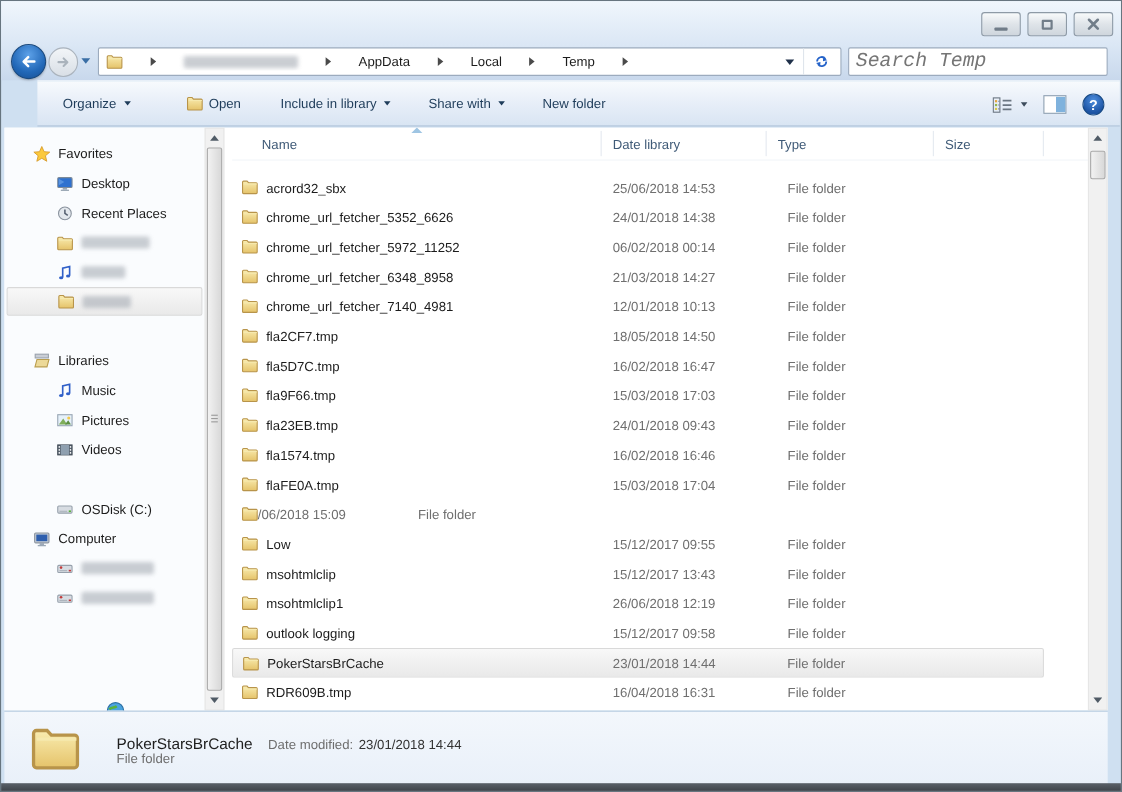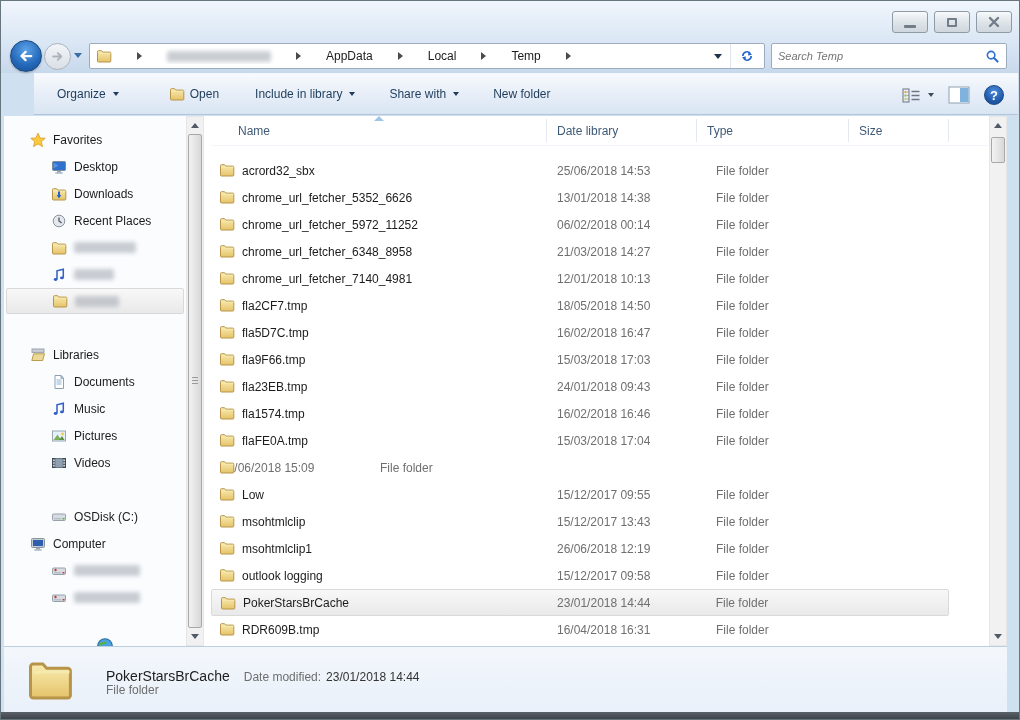--- a/index.html
+++ b/index.html
@@ -28,22 +28,22 @@
 
   .addressbar { position:absolute; left:88px; top:42px; width:676px; height:26px; background:#fff;
     border:1px solid #9cabbe; border-radius:2px; display:flex; align-items:center; padding:0 2px 0 6px; }
   .crumbs { display:flex; align-items:center; gap:25px; flex:1; overflow:hidden; }
   .crumb-sep { width:0; height:0; border-top:4px solid transparent; border-bottom:4px solid transparent; border-left:5px solid #4a4a4a; }
   .addr-drop { width:0; height:0; border-left:4px solid transparent; border-right:4px solid transparent; border-top:5px solid #20314a; margin:0 8px; }
   .addr-refresh { width:32px; height:24px; border-left:1px solid #dfe5ec; display:flex; align-items:center; justify-content:center; }
 
   .searchbox { position:absolute; left:770px; top:42px; width:236px; height:26px; background:#fff;
     border:1px solid #9cabbe; border-radius:2px; display:flex; align-items:center; padding:0 6px; }
-  .searchbox input { flex:1; border:none; outline:none; font-family:Liberation Sans, sans-serif;
-    font-size:11px; font-style:italic; color:#701a75; background:transparent; }
+  .searchbox input { flex:1; border:none; outline:none; font-family:Liberation Mono, monospace;
+    font-size:18px; font-style:italic; color:#701a75; background:transparent; }
 
   
   .toolbar { position:absolute; top:72px; left:1px; right:1px; height:42px;
     background:linear-gradient(#f7fafd, #e7eef8 50%, #d9e5f3);
     border-top:1px solid #f2f7fb; border-bottom:1px solid #b2c4d9;
     display:flex; align-items:center; color:#1e3c5a;margin-left:32px; }
   .tb-item { display:flex; align-items:center; gap:5px; padding:6px 9px; border-radius:2px; white-space:nowrap; }
   .tb-arrow { width:0; height:0; border-left:3.5px solid transparent; border-right:3.5px solid transparent; border-top:4px solid #1e3c5a; margin-left:2px; }
   .tb-right { position:absolute; right:14px; top:0; height:42px; display:flex; align-items:center; gap:14px; }
   .views-wrap { display:flex; align-items:center; gap:5px; }
@@ -313,26 +313,20 @@
     <span>Favorites</span>
   </div>
 
   <div class="sb-row child">
     <svg class="si">
             <use href="#i-desktop"></use>
           </svg>
     <span>Desktop</span>
   </div>
 
-  <div class="sb-row child">
-    <svg class="si">
-            <use href="#i-downloads"></use>
-          </svg>
-    <span>Downloads</span>
-  </div>
 
   <div class="sb-row child">
     <svg class="si">
             <use href="#i-recent"></use>
           </svg>
     <span>Recent Places</span>
   </div>
 
   <div class="sb-row child">
     <svg class="si">
@@ -355,26 +349,20 @@
     <span class="redacted" style="width: 44px;"></span>
   </div>
 <div class="sb-gap"></div>
   <div class="sb-row">
     <svg class="si">
             <use href="#i-libraries"></use>
           </svg>
     <span>Libraries</span>
   </div>
 
-  <div class="sb-row child">
-    <svg class="si">
-            <use href="#i-documents"></use>
-          </svg>
-    <span>Documents</span>
-  </div>
 
   <div class="sb-row child">
     <svg class="si">
             <use href="#i-music"></use>
           </svg>
     <span>Music</span>
   </div>
 
   <div class="sb-row child">
     <svg class="si">
@@ -455,21 +443,21 @@
     <span class="fr-date">25/06/2018 14:53</span>
     <span class="fr-type">File folder</span>
     <span class="fr-size"></span>
   </div>
 
   <div class="file-row">
     <svg class="fr-icon">
               <use href="#i-folder"></use>
             </svg>
     <span class="fr-name">chrome_url_fetcher_5352_6626</span>
-    <span class="fr-date">13/01/2018 14:38</span>
+    <span class="fr-date">24/01/2018 14:38</span>
     <span class="fr-type">File folder</span>
     <span class="fr-size"></span>
   </div>
 
   <div class="file-row">
     <svg class="fr-icon">
               <use href="#i-folder"></use>
             </svg>
     <span class="fr-name">chrome_url_fetcher_5972_11252</span>
     <span class="fr-date">06/02/2018 00:14</span>

